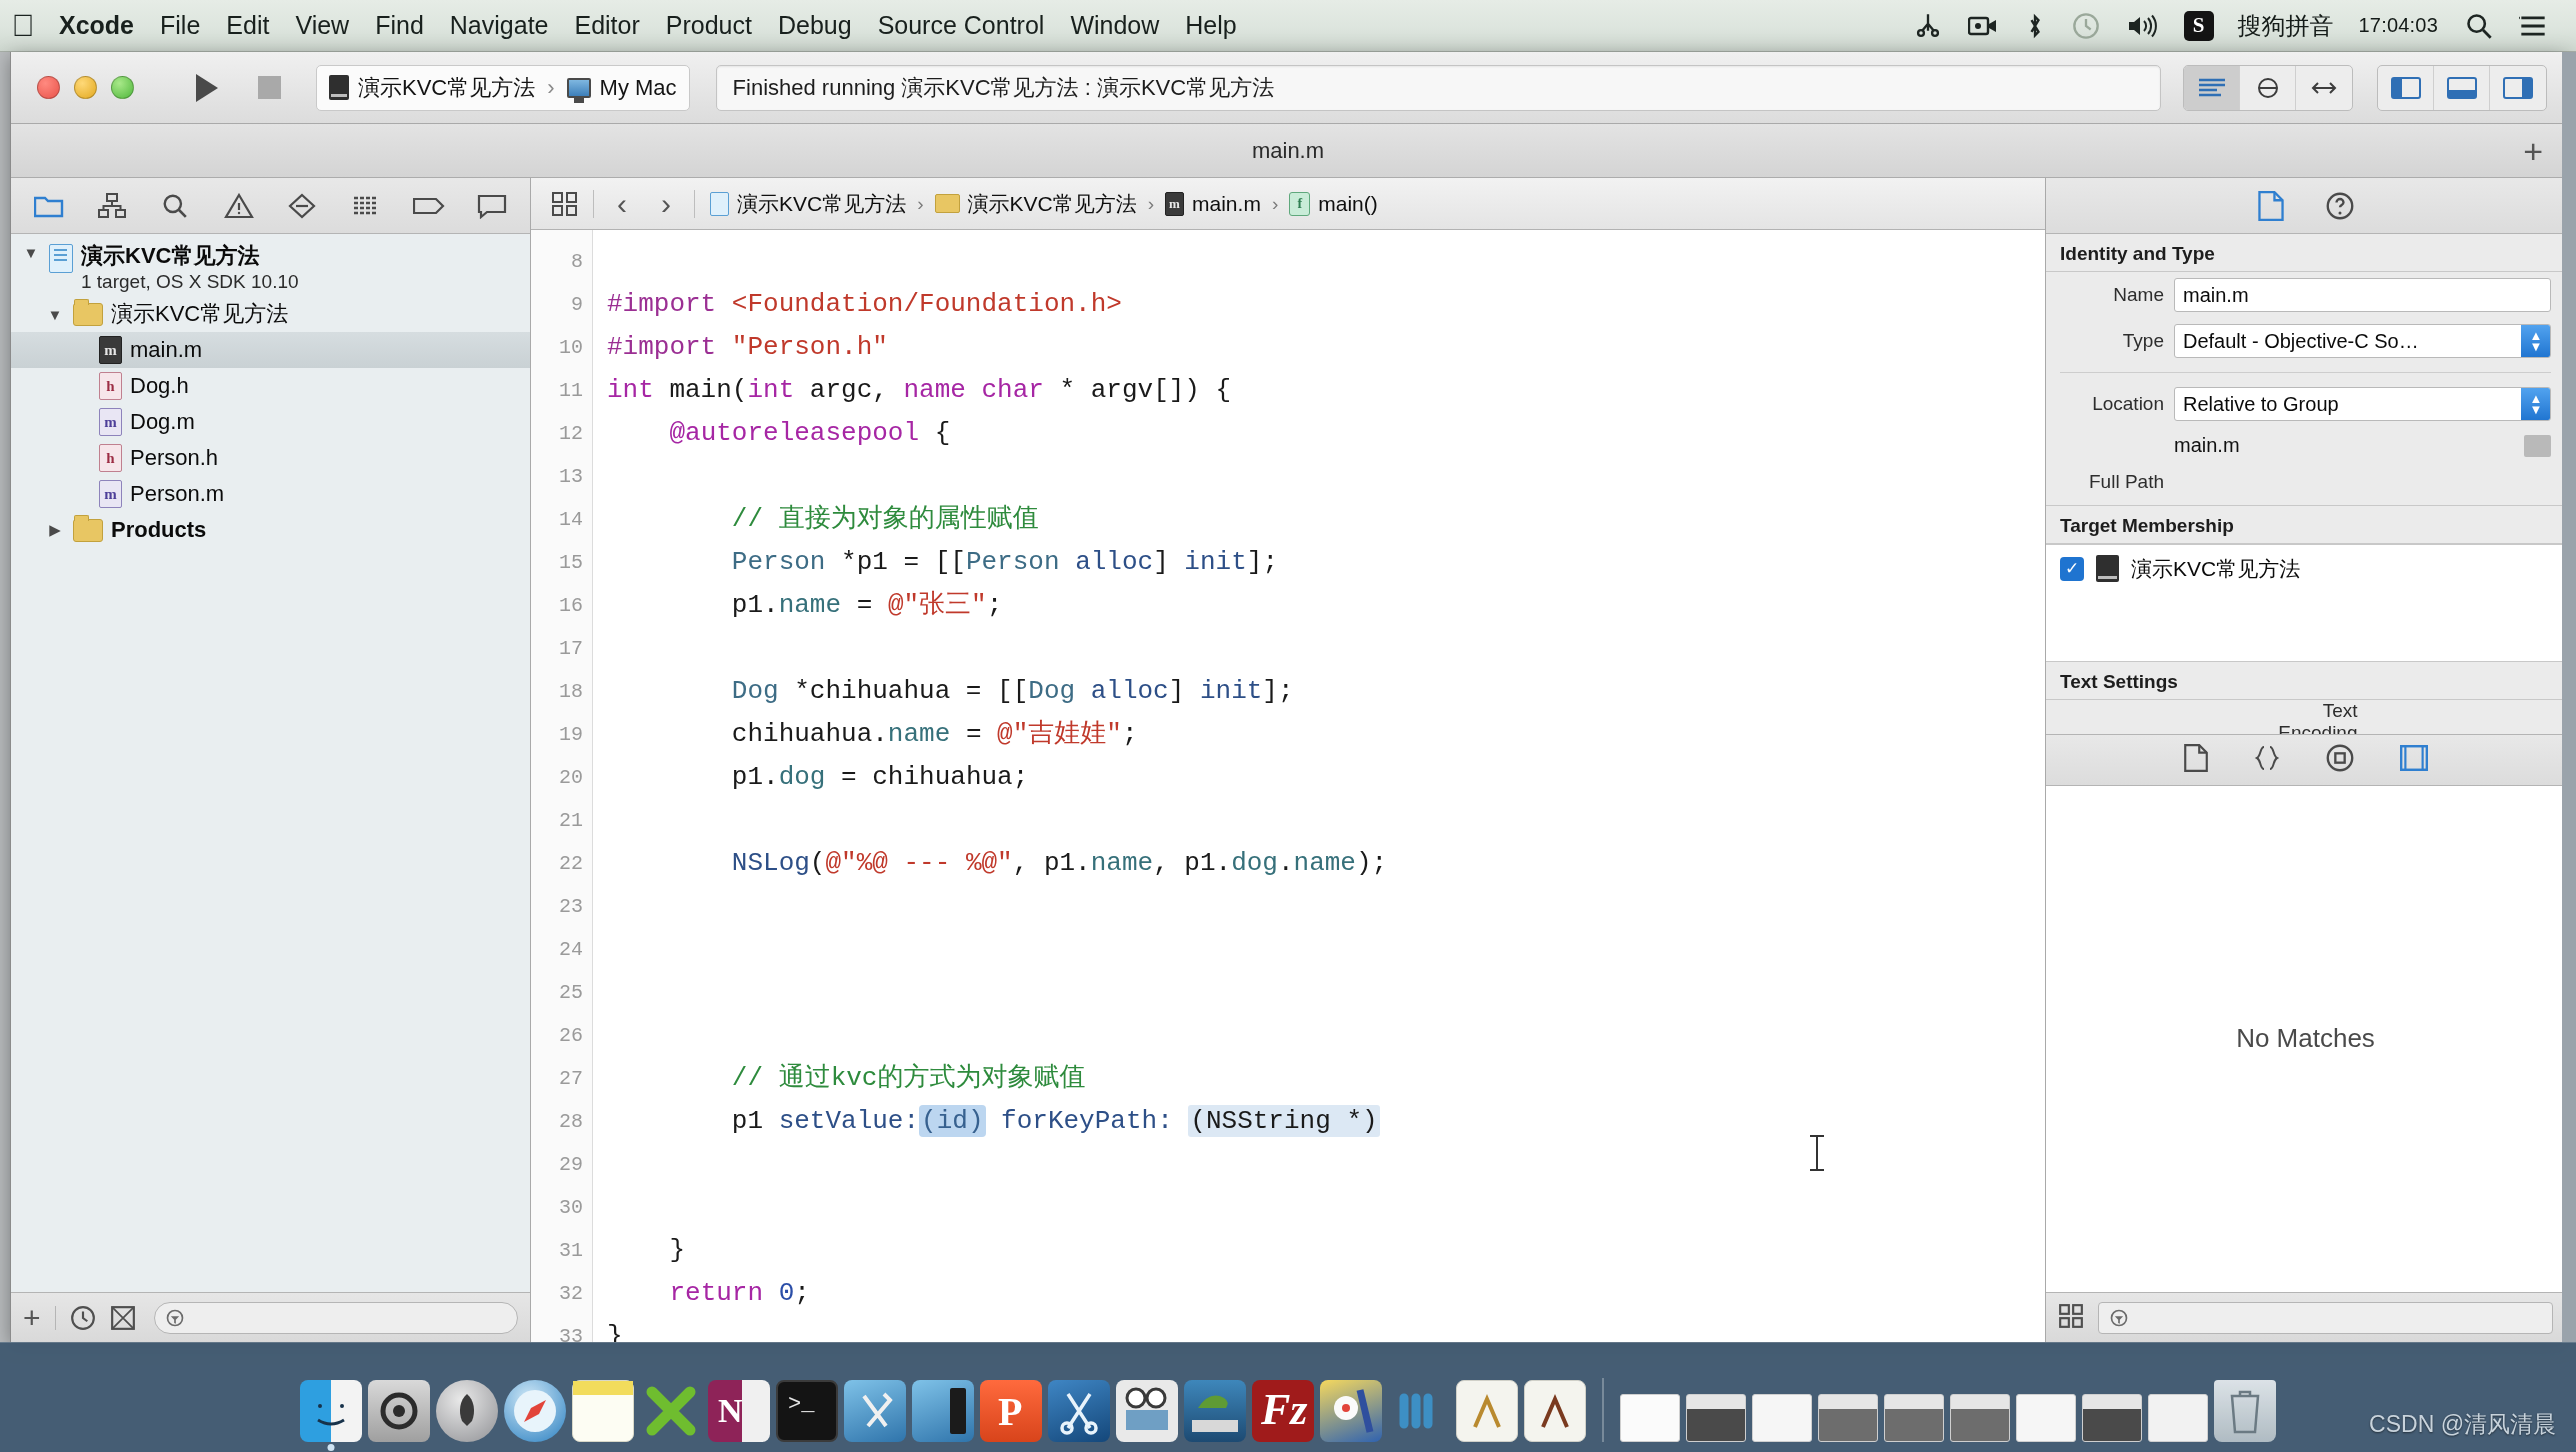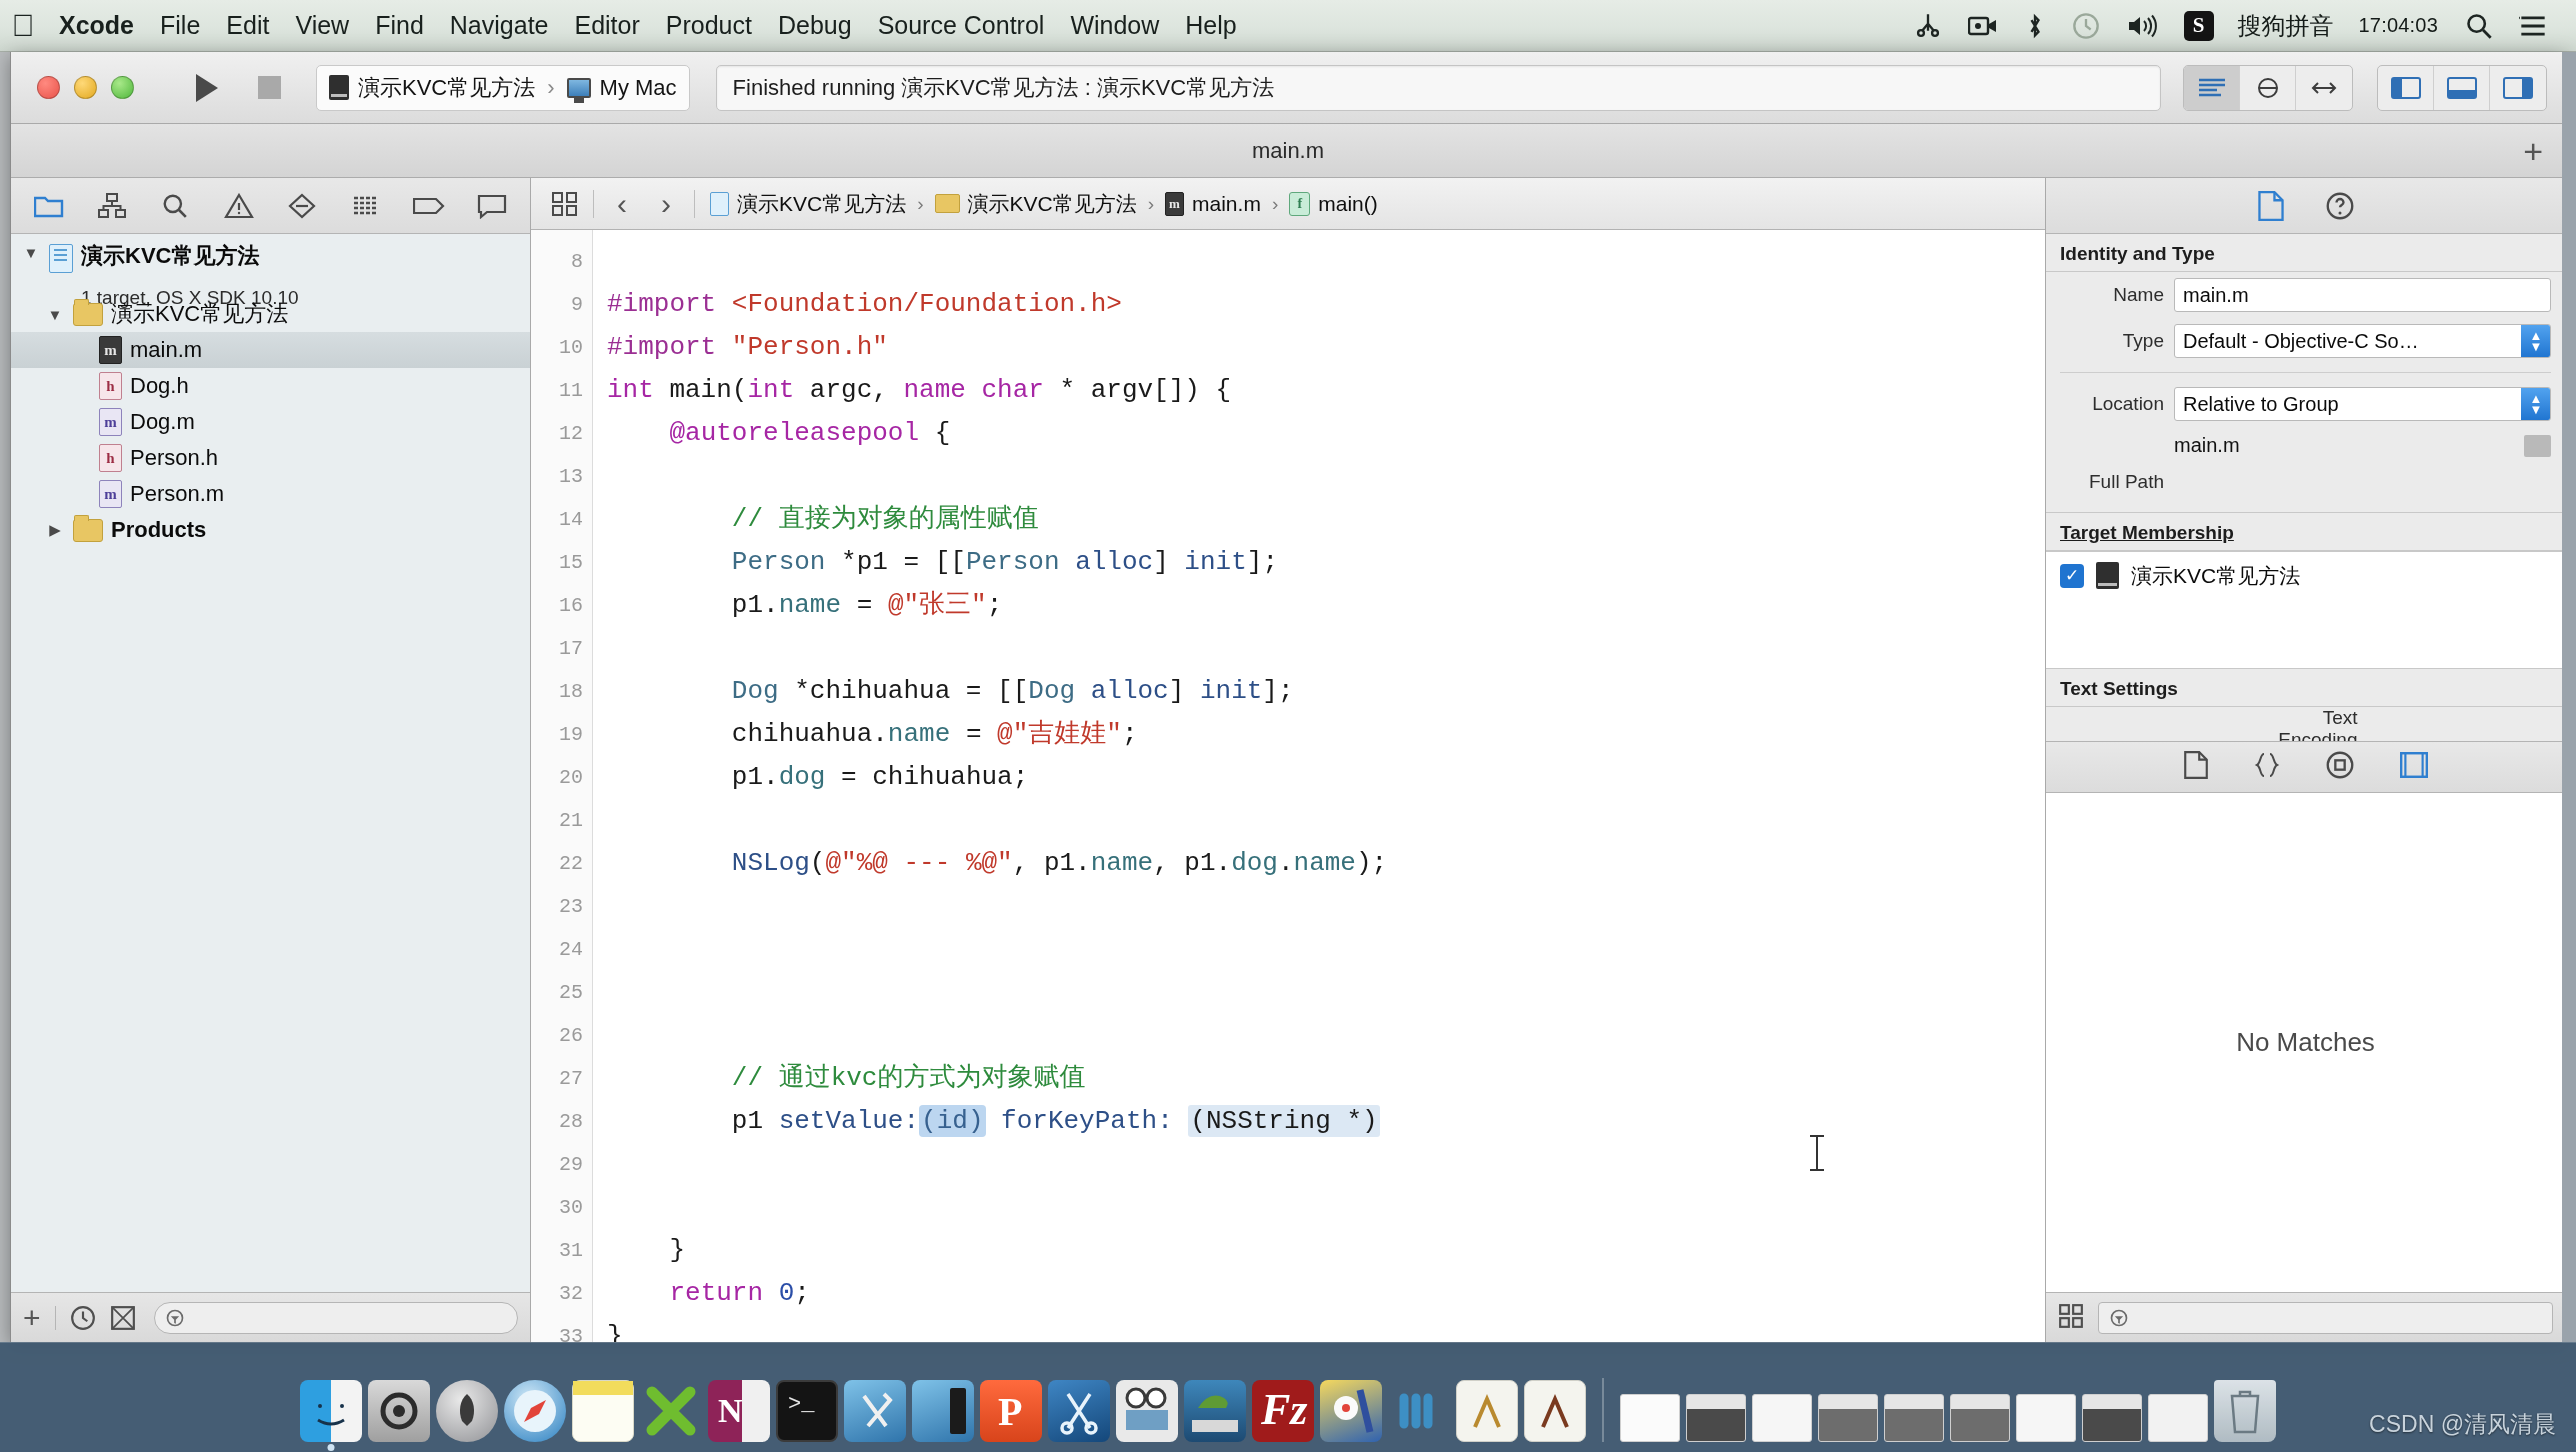--- a/index.html
+++ b/index.html
@@ -160,21 +160,21 @@
     background:#e8c663; border:1px solid #c2a13d; border-bottom:none; border-radius:2px 2px 0 0;
   }
   .file-icon{
     width:23px;height:28px;border-radius:2px; display:flex;align-items:center;justify-content:center;
     font-size:15px; font-weight:bold; font-family:"Liberation Serif",serif; flex:none;
   }
   .fi-m{ background:#e9e6f4; border:1px solid #8d83bb; color:#4e3f99; }
   .fi-h{ background:#f7e6ea; border:1px solid #c0808f; color:#9c2d44; }
   .fi-m-dark{ background:#3a3a3a; border:1px solid #222; color:#e7e7e7; }
   .proj-title{ font-weight:bold; font-size:22px; color:#0a0a0a; line-height:1.05; }
-  .proj-sub{ font-size:19px; color:#2b2b2b; margin-top:20px; }
+  .proj-sub{ font-size:19px; color:#2b2b2b; margin-top:4px; }
   .tree-label{ font-size:22px; color:#0b0b0b; white-space:nowrap; }
 
   #nav-footer{
     height:50px; border-top:1px solid #b4b4b4;
     background:linear-gradient(180deg,#e6e6e6,#d9d9d9);
     display:flex; align-items:center; padding:0 12px; gap:14px;
   }
   .nf-icon{ color:#4f4f4f; display:flex; align-items:center; }
   .nf-filter{
     flex:1; height:32px; background:#eee; border:1px solid #b5b5b5; border-radius:16px;
@@ -761,21 +761,21 @@
       <div class="row plain">
         <span class="lab"></span>
         <span class="val-text">main.m</span>
         <span class="folder-btn"></span>
       </div>
 
       <div class="row plain">
         <span class="lab">Full Path</span>
       </div>
 
-      <div class="sec-head" style="border-top:1px solid #c8c8c8;margin-top:13px;text-decoration:underline;">Target Membership</div>
+      <div class="sec-head" style="border-top:1px solid #c8c8c8;margin-top:6px;">Target Membership</div>
       <div class="tm-list">
         <div class="tm-row">
           <span class="chk">✓</span>
           <span class="tm-icon"></span>
           <span class="tm-label">演示KVC常见方法</span>
         </div>
       </div>
 
       <div class="sec-head">Text Settings</div>
       <div id="ts-clip">

